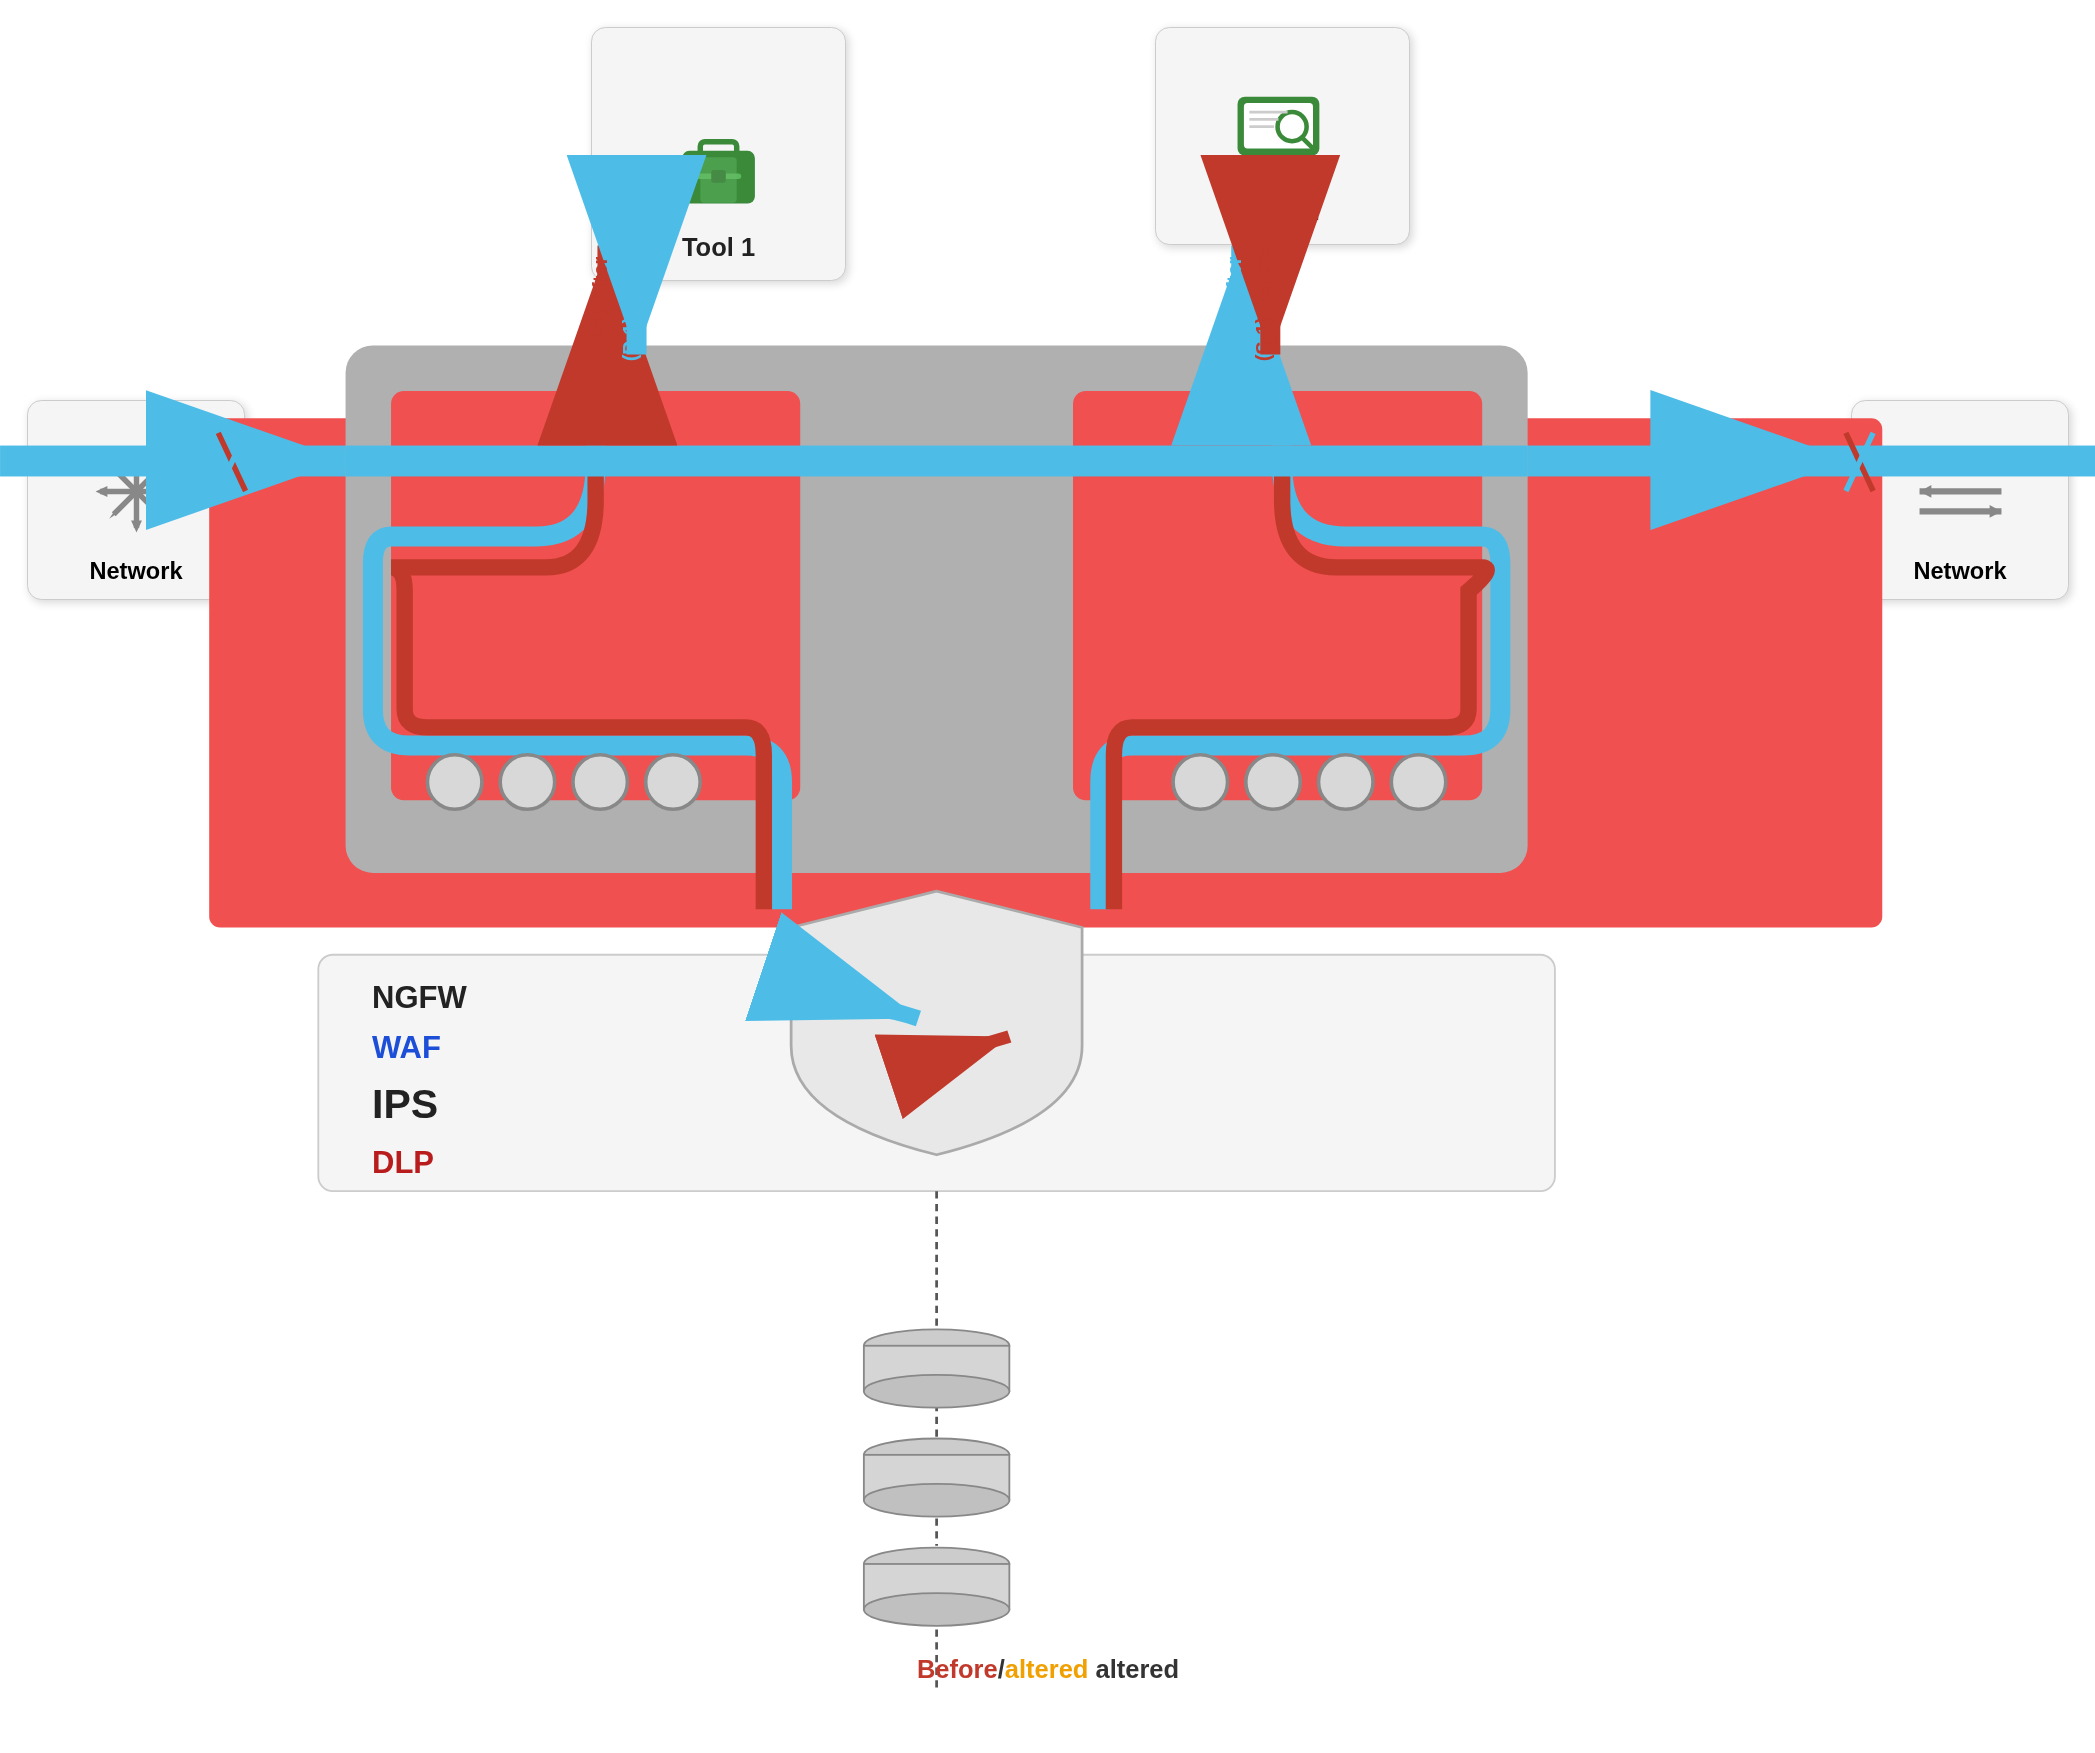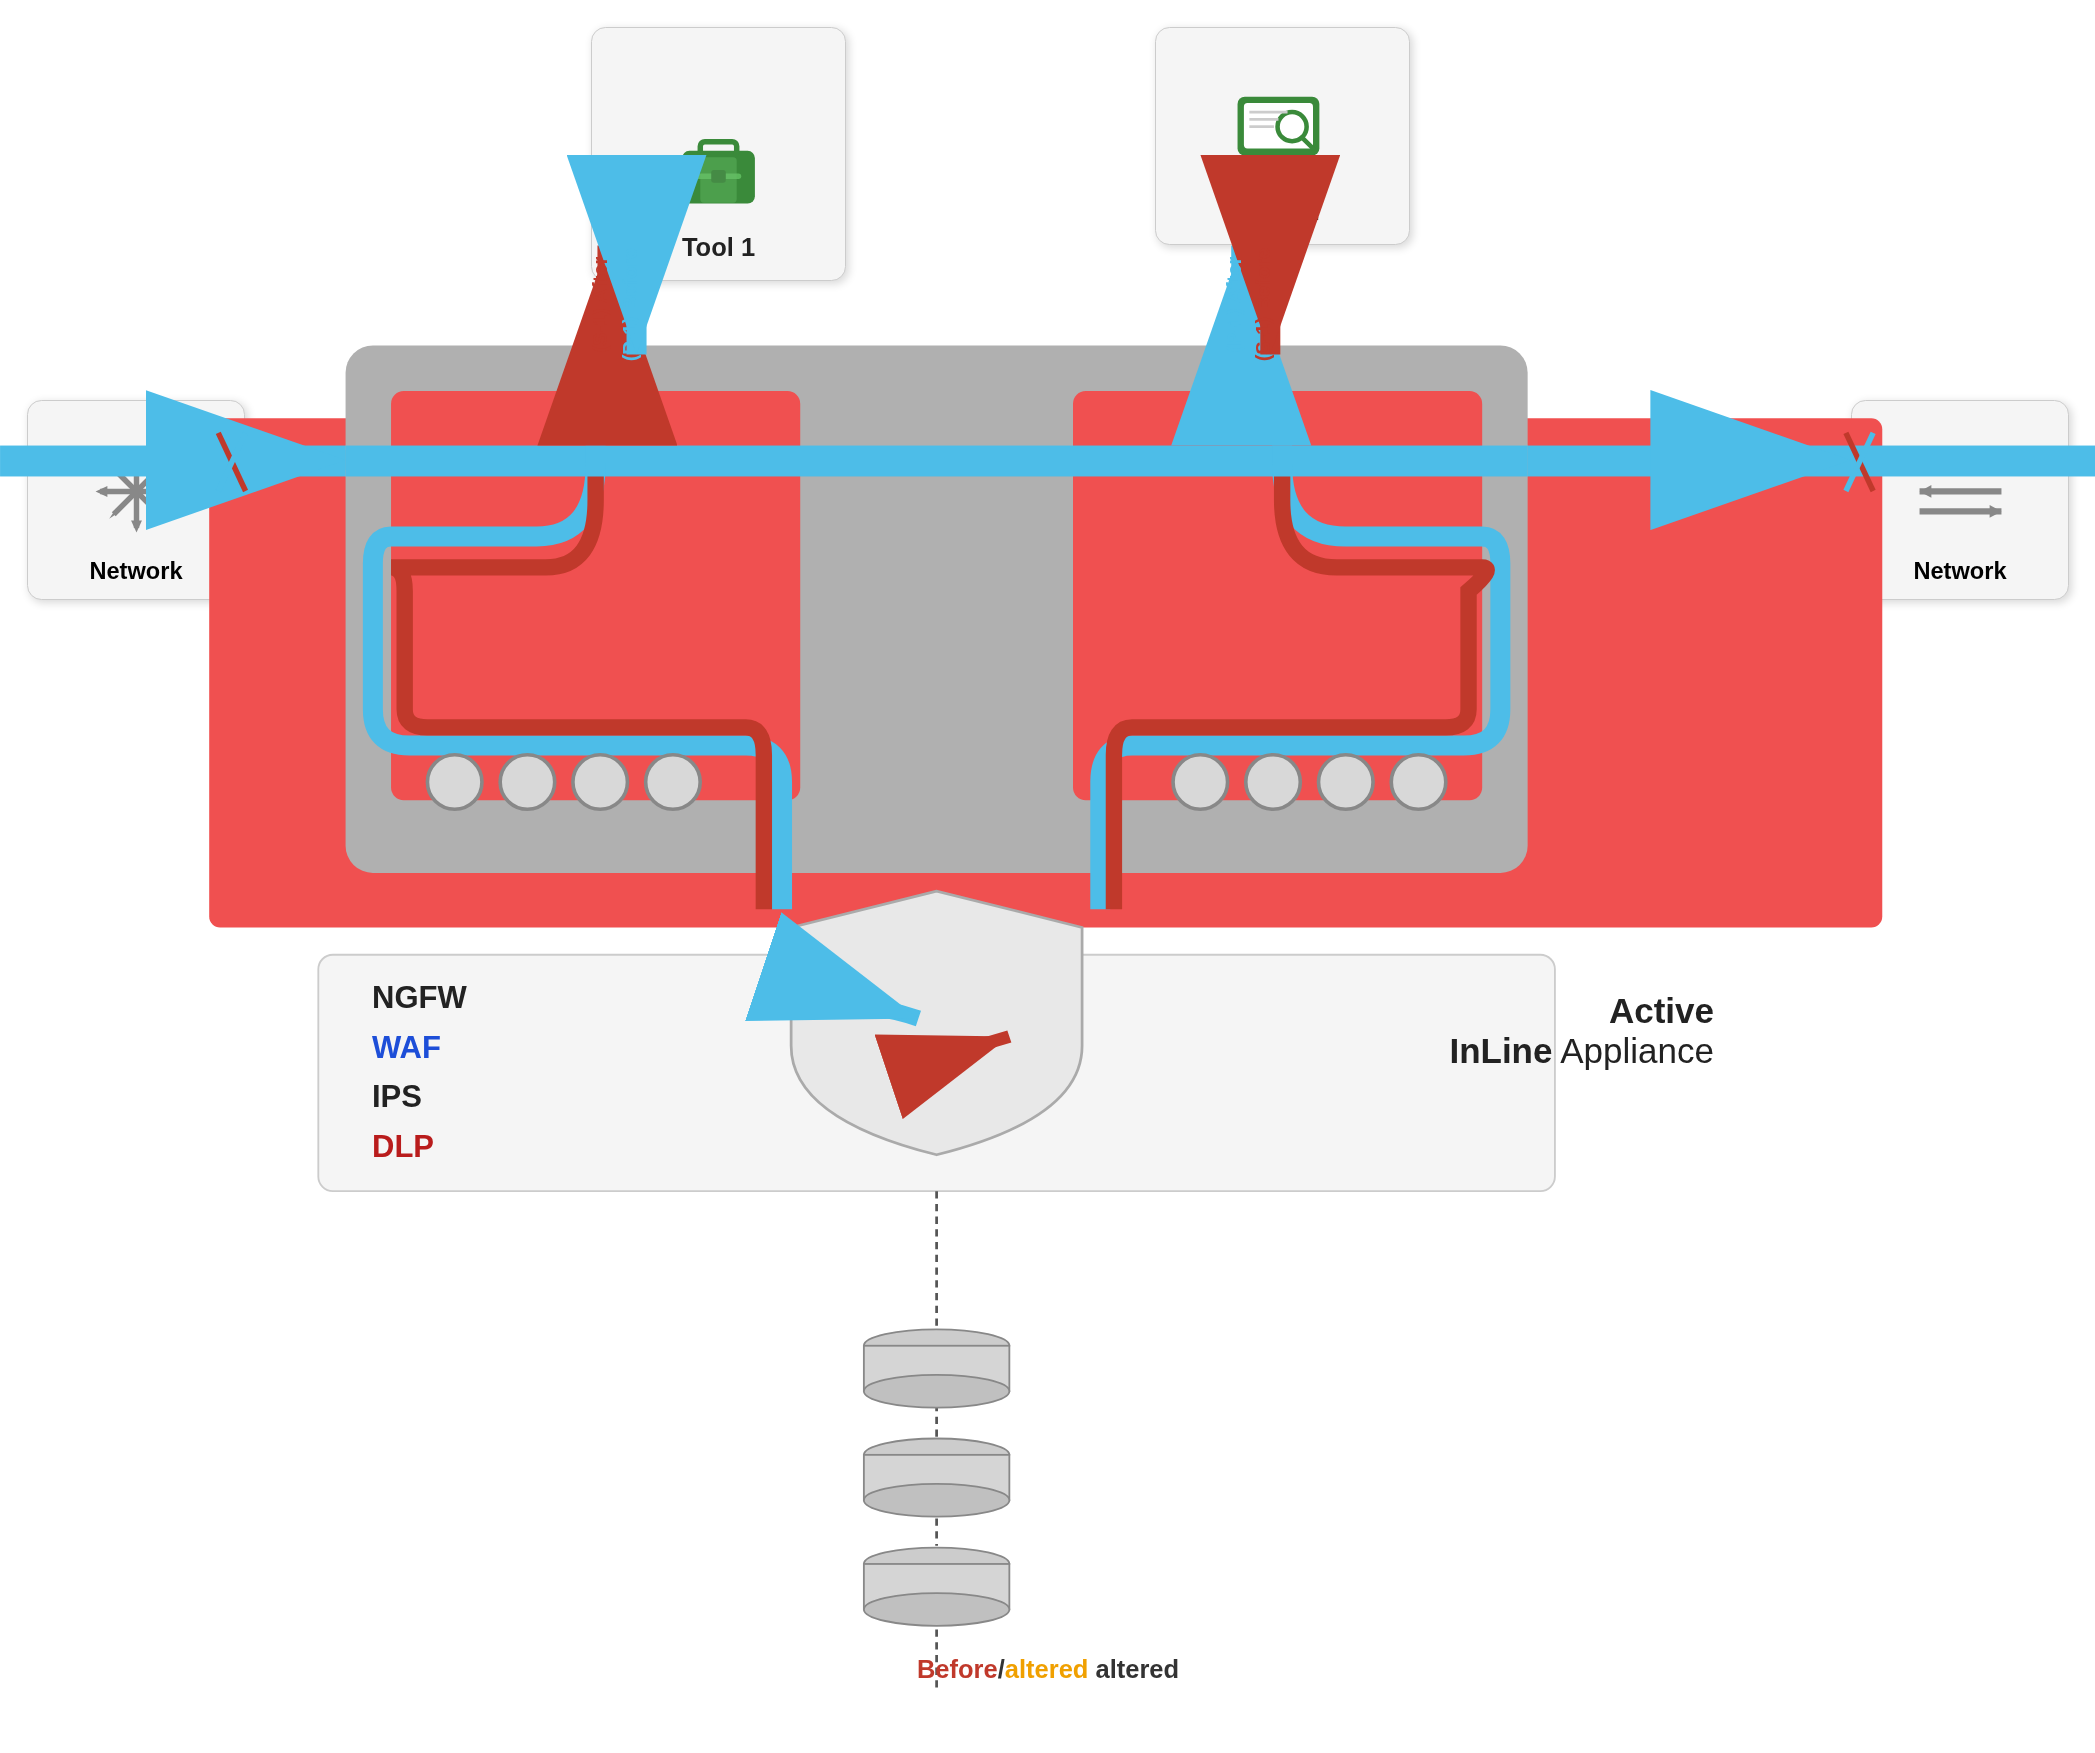--- a/index.html
+++ b/index.html
@@ -303,29 +303,23 @@
     </svg>
     <div style="font-size:23.6px; font-weight:900; letter-spacing:3.6px; color:#333;">GARLAND</div>
     <div style="font-size:11px; color:#666; letter-spacing:2.7px; margin-bottom:1.8px;">T E C H N O L O G Y</div>
     <div style="font-size:11.8px; color:#555; margin-bottom:5.5px;">See every bit, byte, and packet®</div>
     <div style="font-size:33px; font-weight:700; color:#333;">EdgeLens®</div>
   </div>
 
   <div style="position:absolute; top:973px; left:372px; z-index:50;">
     <p style="font-size:31px; font-weight:700; color:#222; line-height:1.6;">NGFW</p>
     <p style="font-size:31px; font-weight:700; color:#1d4ed8; line-height:1.6;">WAF</p>
-    <p style="font-size:31px; font-weight:700; color:#222; line-height:1.6;">IPS</p>
+    <p style="font-size:41px; font-weight:700; color:#222; line-height:1.6;">IPS</p>
     <p style="font-size:31px; font-weight:700; color:#b91c1c; line-height:1.6;">DLP</p>
   </div>
 
-  <div style="position:absolute; top:991px; right:382px; text-align:right; z-index:50;">
-    <div style="font-size:35px; font-weight:700; color:#222;">Active</div>
-    <div style="font-size:35px; color:#222;">
-      <strong>InLine</strong> <span>Appliance</span>
-    </div>
-  </div>
 
   <div style="position:absolute; top:1655px; left:50%; transform:translateX(-50%); z-index:50; white-space:nowrap;">
     <span style="font-size:25.5px; font-weight:700; color:#c0392b;">Before</span><span style="font-size:25.5px; font-weight:700; color:#333;">/</span><span style="font-size:25.5px; font-weight:700; color:#f0a000;">altered</span><span style="font-size:25.5px; font-weight:700; color:#333;"> altered</span>
   </div>
 
 </div>
 
 
 </body></html>

